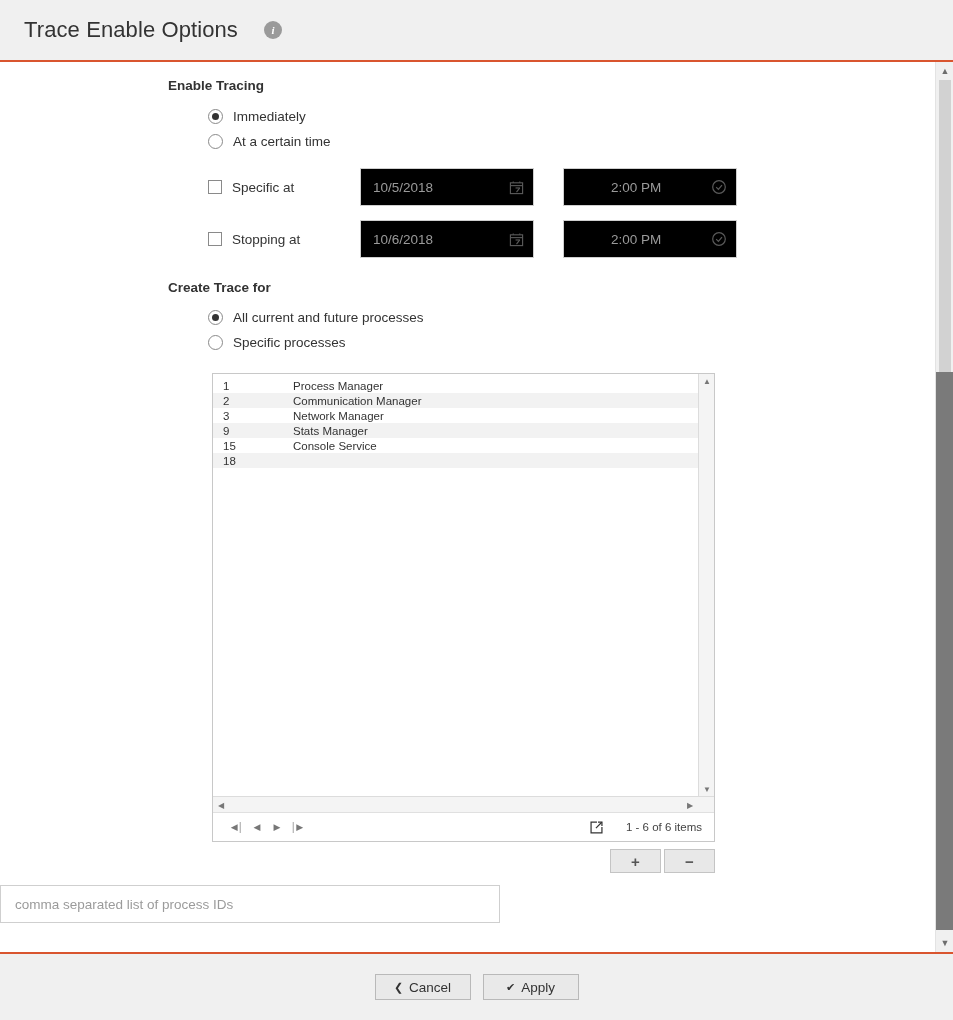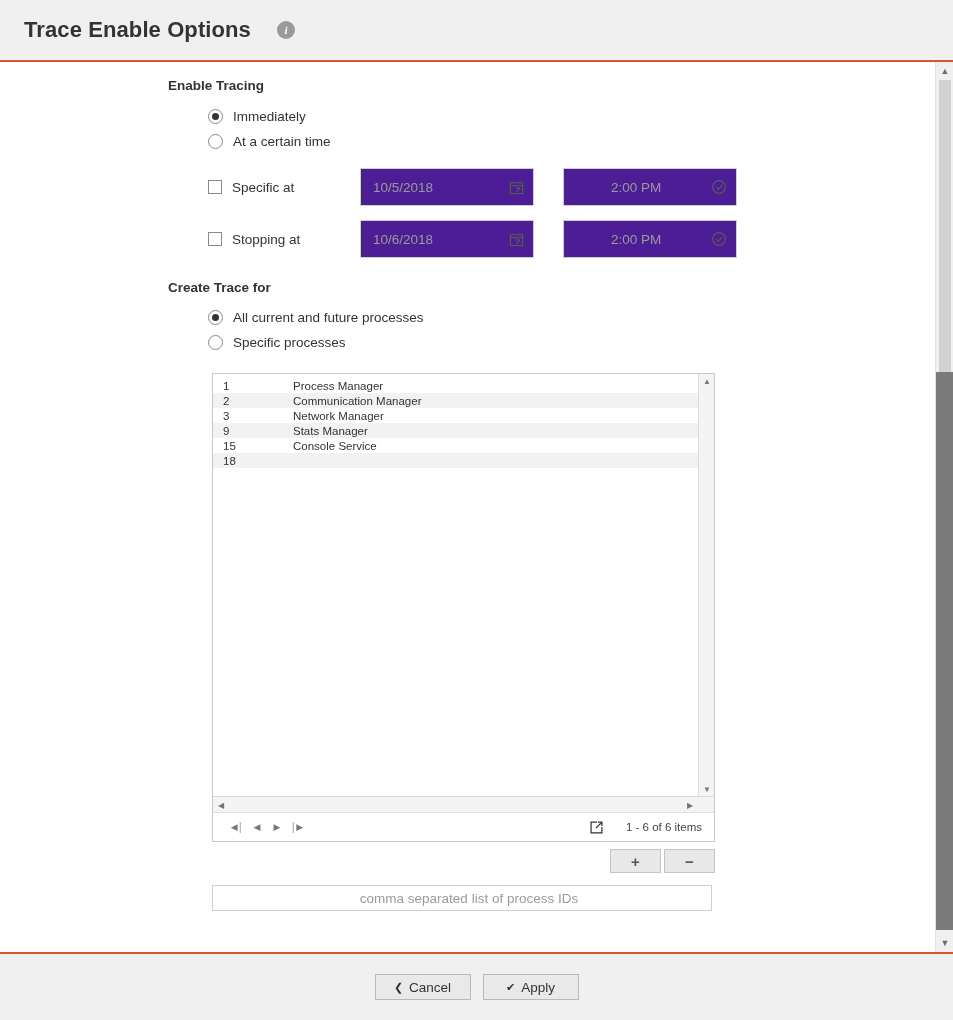--- a/index.html
+++ b/index.html
@@ -24,21 +24,21 @@
     height: 62px;
     background: #f0f0f0;
     border-bottom: 2px solid #d9552f;
     display: flex;
     align-items: center;
     padding-left: 24px;
     flex: 0 0 auto;
   }
   #header .title {
     font-size: 22px;
-    font-weight: bold;
+    font-weight: normal;
     color: #333333;
     letter-spacing: 0.1px;
   }
   .info-icon {
     width: 18px; height: 18px;
     border-radius: 50%;
     background: #9a9a9a;
     color: #ffffff;
     font-size: 11px;
     font-weight: bold;
@@ -145,21 +145,21 @@
   }
   .dt-label {
     font-size: 13.5px;
     margin-left: 10px;
     width: 128px;
     color: #333333;
   }
   .field {
     height: 38px;
     border: 1px solid #cfcfcf;
-    background: #4c1d95;
+    background: #000000;
     display: flex;
     align-items: center;
     padding: 0 8px 0 12px;
     color: #9a9a9a;
     font-size: 13.5px;
   }
   .field .val { flex: 1 1 auto; }
   .field.date { width: 174px; }
   .field.time { width: 174px; margin-left: 29px; padding-left: 47px; }
   .fld-icon {
@@ -266,31 +266,29 @@
     background: #e8e8e8;
     border: 1px solid #c4c4c4;
     display: flex; align-items: center; justify-content: center;
     color: #555;
     font-size: 15px;
     font-weight: bold;
   }
   .pm-btn + .pm-btn { margin-left: 3px; }
 
   #pid-input {
-    margin-left: 212px;
     margin-top: 12px;
     width: 500px;
-    height: 26px;
+    height: 38px;
     border: 1px solid #cfcfcf;
     background: #ffffff;
     display: flex; align-items: center;
     padding-left: 14px;
     font-size: 13.5px;
     color: #9b9b9b;
-    justify-content: center;
   }
 
   
   #footer {
     height: 68px;
     flex: 0 0 auto;
     border-top: 2px solid #d9552f;
     background: #f0f0f0;
     display: flex;
     align-items: center;

